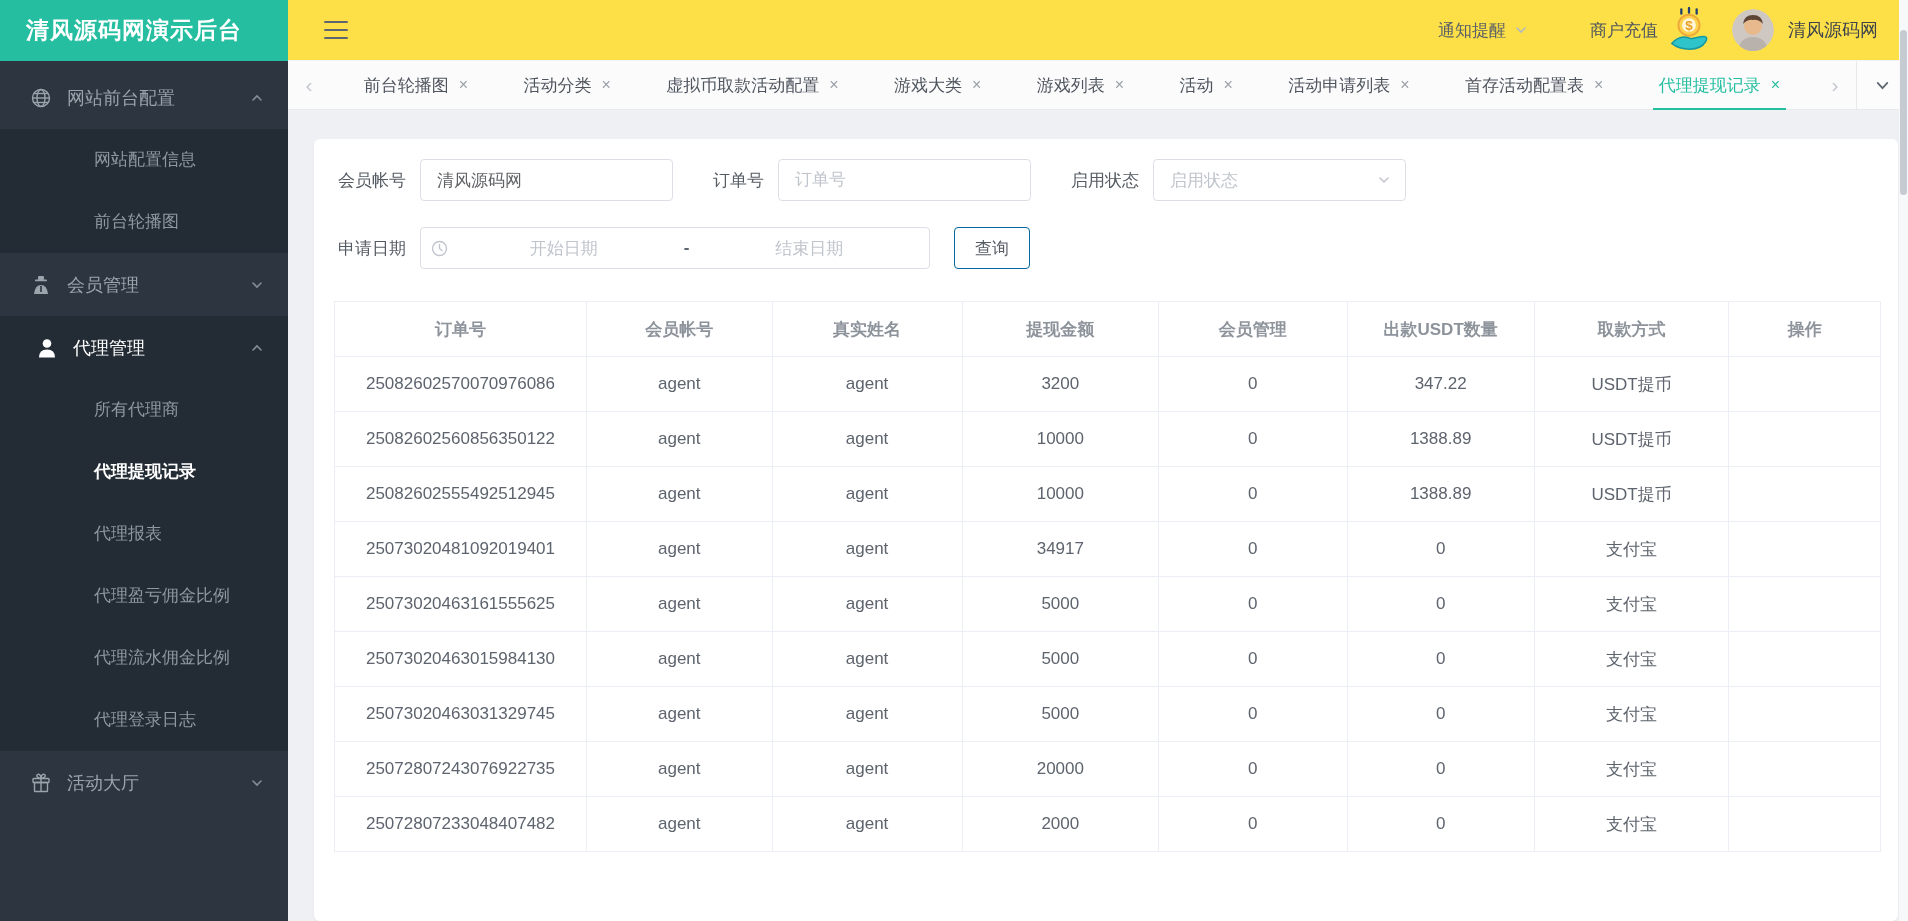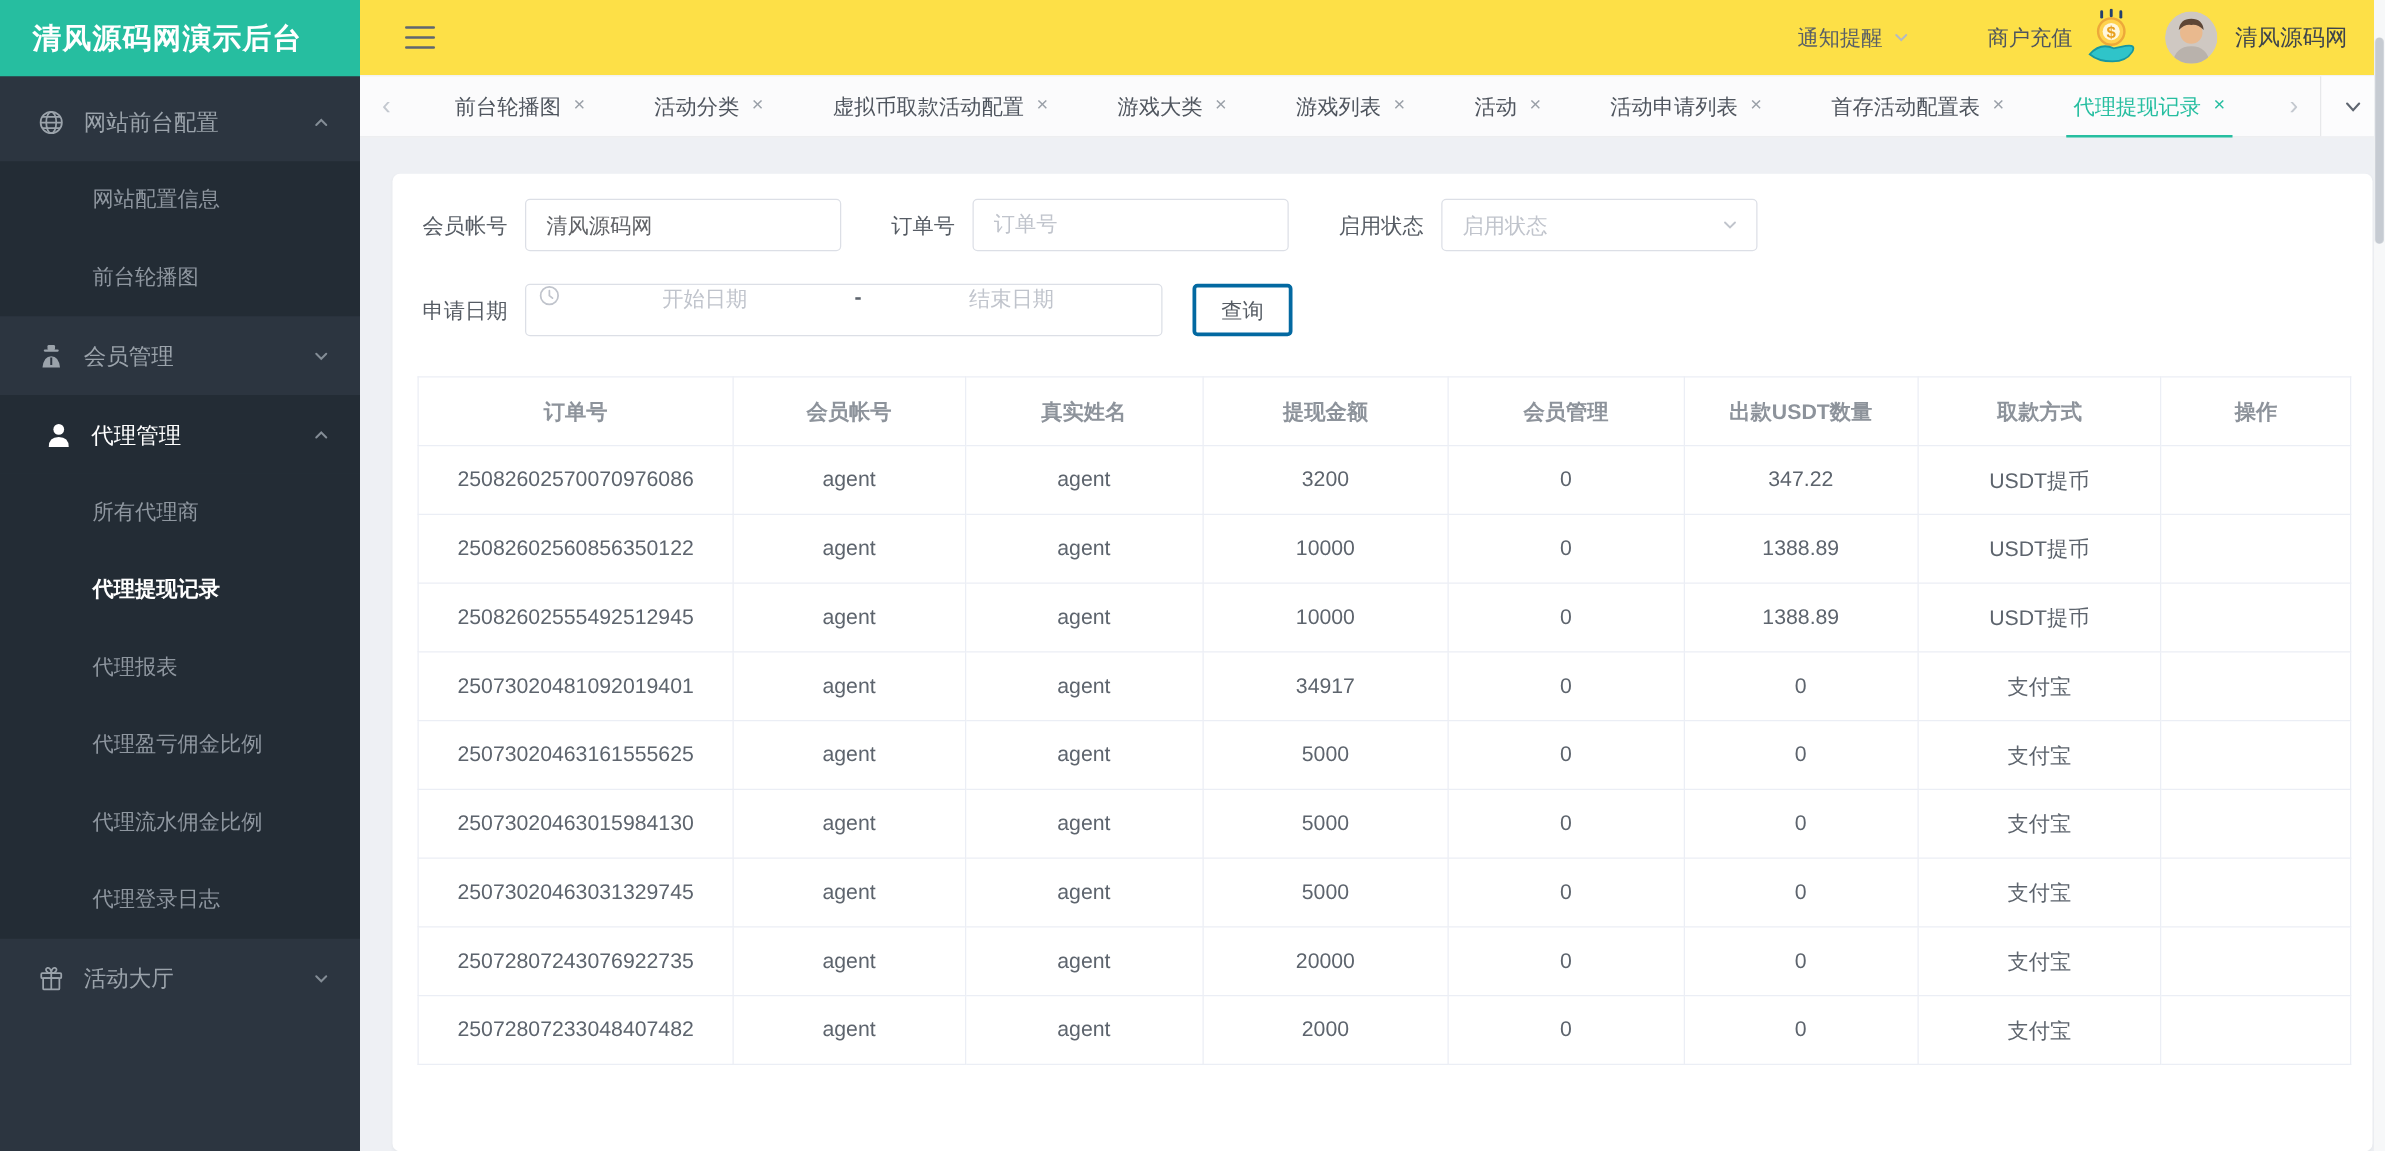--- a/index.html
+++ b/index.html
@@ -11,21 +11,21 @@
   .sidebar { width:288px; flex:none; background:#2c3540; height:100%; overflow:hidden; }
   .logo { height:61px; background:#26bea0; color:#fff; font-size:23px; font-weight:bold;
           line-height:61px; padding-left:26px; letter-spacing:1px; white-space:nowrap; }
   .menu { padding-top:5px; }
   .menu-title { height:63px; display:flex; align-items:center; padding:0 24px 0 30px;
                 font-size:18px; color:#9ba3ab; cursor:pointer; }
   .menu-title .mi { width:22px; height:22px; margin-right:15px; display:flex; align-items:center; justify-content:center; }
   .menu-title .lbl { flex:1; }
   .menu-title .chev { width:14px; height:14px; color:#848d96; display:flex; align-items:center; }
   .section.active > .menu-title { background:#232c35; color:#fff;padding-left:36px; }
-  .submenu { background:#232c35; }
+  .submenu { background:#232c35;padding-left:20px; }
   .sub-item { height:62px; line-height:62px; padding-left:74px; font-size:17px; color:#8f97a0; cursor:pointer; white-space:nowrap; }
   .sub-item.active { color:#ffffff; font-weight:bold; }
 
   
   .main { flex:1; min-width:0; display:flex; flex-direction:column; }
 
   .header { height:61px; flex:none; background:#fde047; display:flex; align-items:center;
             padding:0 30px 0 36px; border-bottom:1px solid #f1f2f4; }
   .hamburger { width:24px; height:18px; display:flex; flex-direction:column; justify-content:space-between; cursor:pointer; }
   .hamburger span { display:block; height:2px; background:#5f6670; border-radius:1px; }
@@ -62,26 +62,26 @@
   .finput { height:42px; width:253px; border:1px solid #dcdfe6; border-radius:4px;
             padding:0 16px; font-size:17px; color:#606266; outline:none;
             font-family:"Liberation Sans","DejaVu Sans",sans-serif; }
   .finput::placeholder { color:#c0c4cc; }
   .fgap { width:40px; flex:none; }
   .fselect { height:42px; width:253px; border:1px solid #dcdfe6; border-radius:4px;
              display:flex; align-items:center; padding:0 14px 0 16px; cursor:pointer; background:#fff; }
   .fselect .ph { flex:1; font-size:17px; color:#c0c4cc; }
   .fselect .chev { color:#c0c4cc; display:flex; }
   .date-range { height:42px; width:510px; border:1px solid #dcdfe6; border-radius:4px;
-                display:flex; padding:0 10px; background:#fff; cursor:text; }
+                display:flex; align-items:center; padding:0 10px; background:#fff; cursor:text; }
   .date-range .clock { display:flex; margin-right:6px; color:#c0c4cc; }
   .date-range .dph { flex:1; text-align:center; font-size:17px; color:#c0c4cc; }
   .date-range .dsep { color:#5d646d; font-size:17px; font-weight:bold; padding:0 10px; }
   .search-btn { margin-left:24px; height:42px; padding:0 20px; background:#fff;
-                border:3px solid #0369a1; border-radius:4px; font-size:17px; color:#565c64;
+                border:1px solid #0369a1; border-radius:4px; font-size:17px; color:#565c64;
                 cursor:pointer; font-family:"Liberation Sans","DejaVu Sans",sans-serif; }
 
   .rtable { width:100%; border-collapse:collapse; table-layout:fixed; margin-top:32px; }
   .rtable th { height:55px; font-size:17px; font-weight:bold; color:#8d939b;
                border:1px solid #ebeef5; text-align:center; background:#fff; }
   .rtable td { height:55px; font-size:17px; color:#5d646d; border:1px solid #ebeef5;
                text-align:center; background:#fff; }
 
   
   .scrollbar { position:fixed; top:0; right:0; width:9px; height:921px; background:#f7f8f9; }

